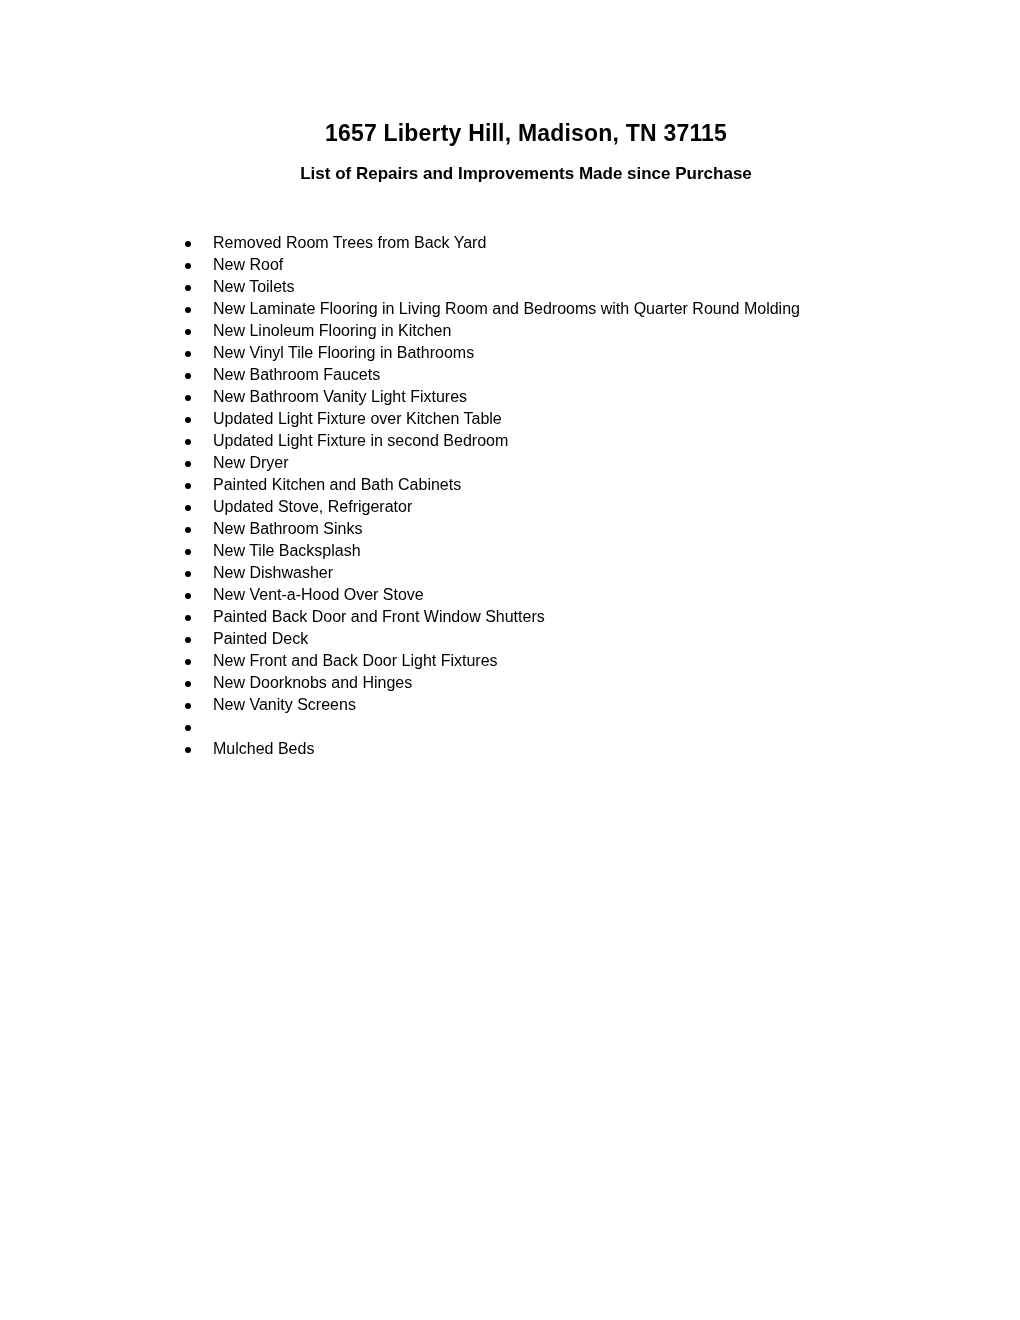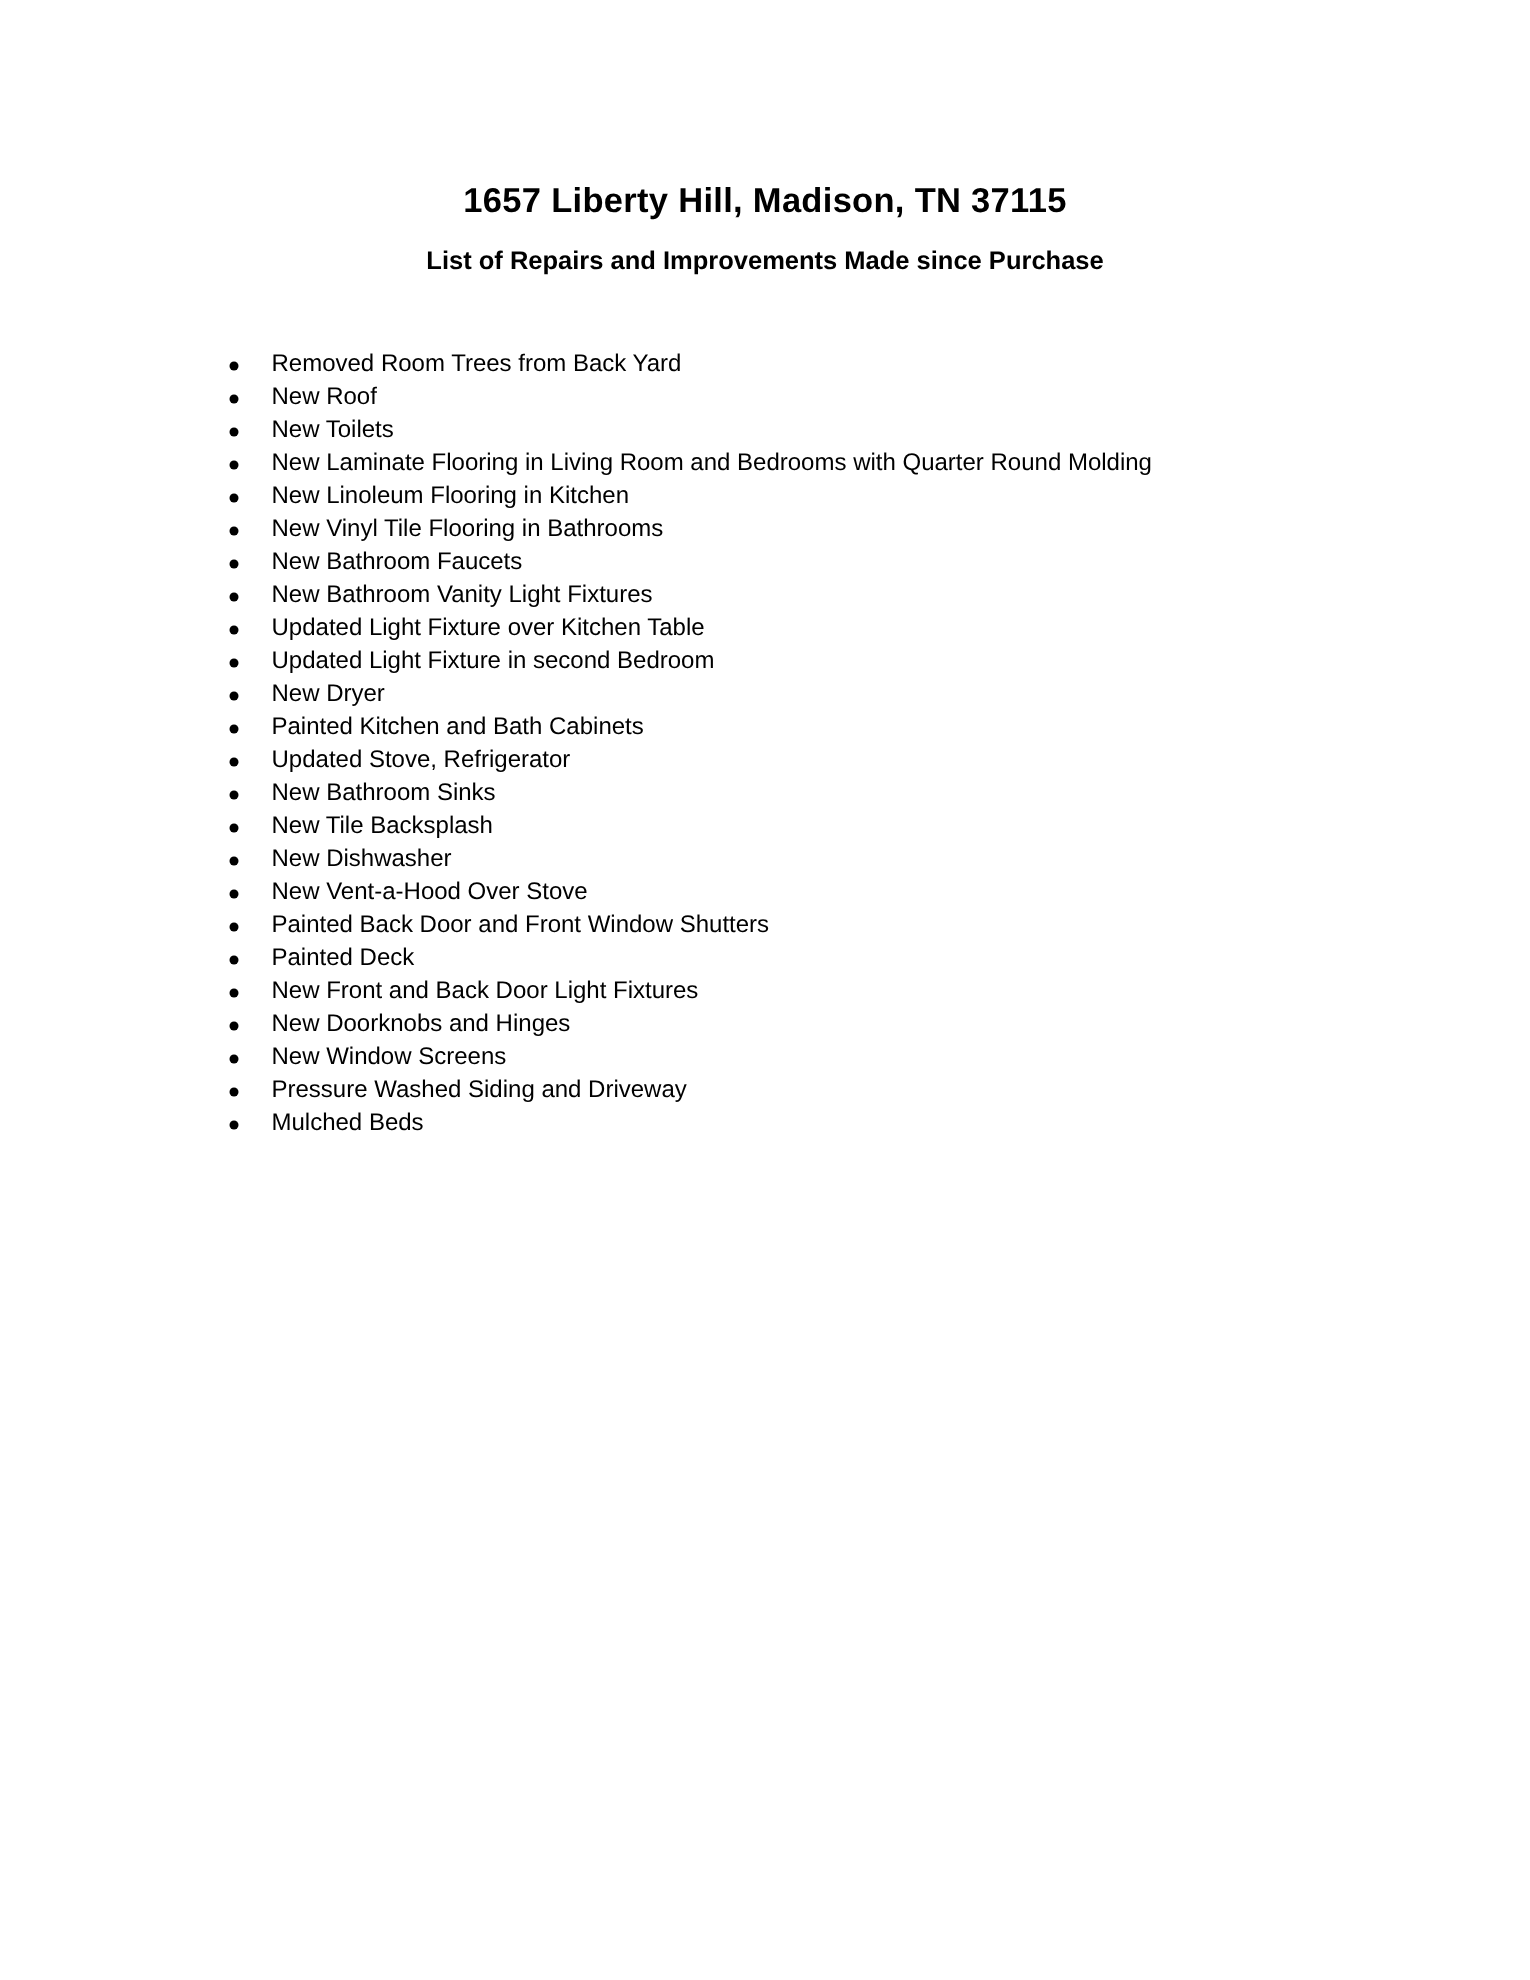--- a/index.html
+++ b/index.html
@@ -9,20 +9,21 @@
     height: 1320px;
     position: relative;
     font-family: "Liberation Sans", sans-serif;
     color: #000000;
     overflow: hidden;
   }
   .page {
     position: absolute;
     inset: 0;
     background: #ffffff;
+    padding-left: 32px;
   }
   .doc-header {
     padding-top: 120px;
     text-align: center;
   }
   .doc-title {
     font-size: 23px;
     font-weight: bold;
     line-height: 26px;
     letter-spacing: 0.2px;
@@ -148,24 +149,23 @@
       <li>
       <span class="bullet"></span>
       <span class="item-text">New Front and Back Door Light Fixtures</span>
     </li>
       <li>
       <span class="bullet"></span>
       <span class="item-text">New Doorknobs and Hinges</span>
     </li>
       <li>
       <span class="bullet"></span>
-      <span class="item-text">New Window Screens</span>
+      <span class="item-text">New Vanity Screens</span>
     </li>
       <li>
       <span class="bullet"></span>
-      <span class="item-text">Pressure Washed Siding and Driveway</span>
     </li>
       <li>
       <span class="bullet"></span>
       <span class="item-text">Mulched Beds</span>
     </li>
     </ul>
 </div>
 
 </body></html>

